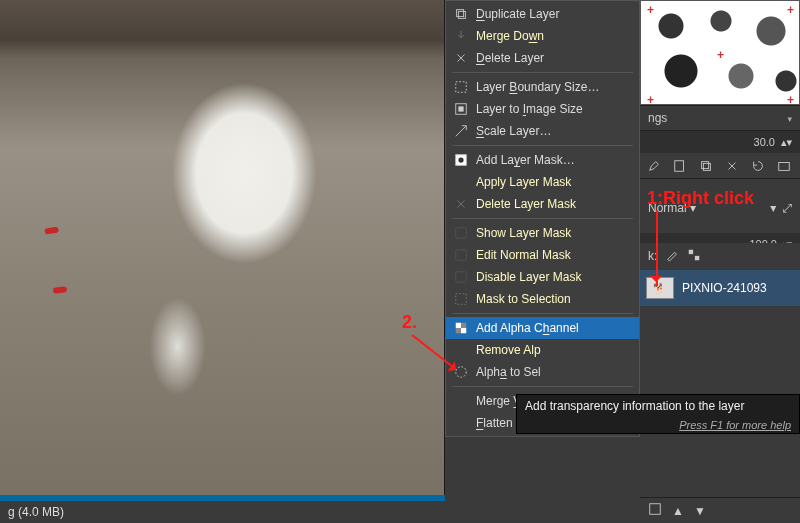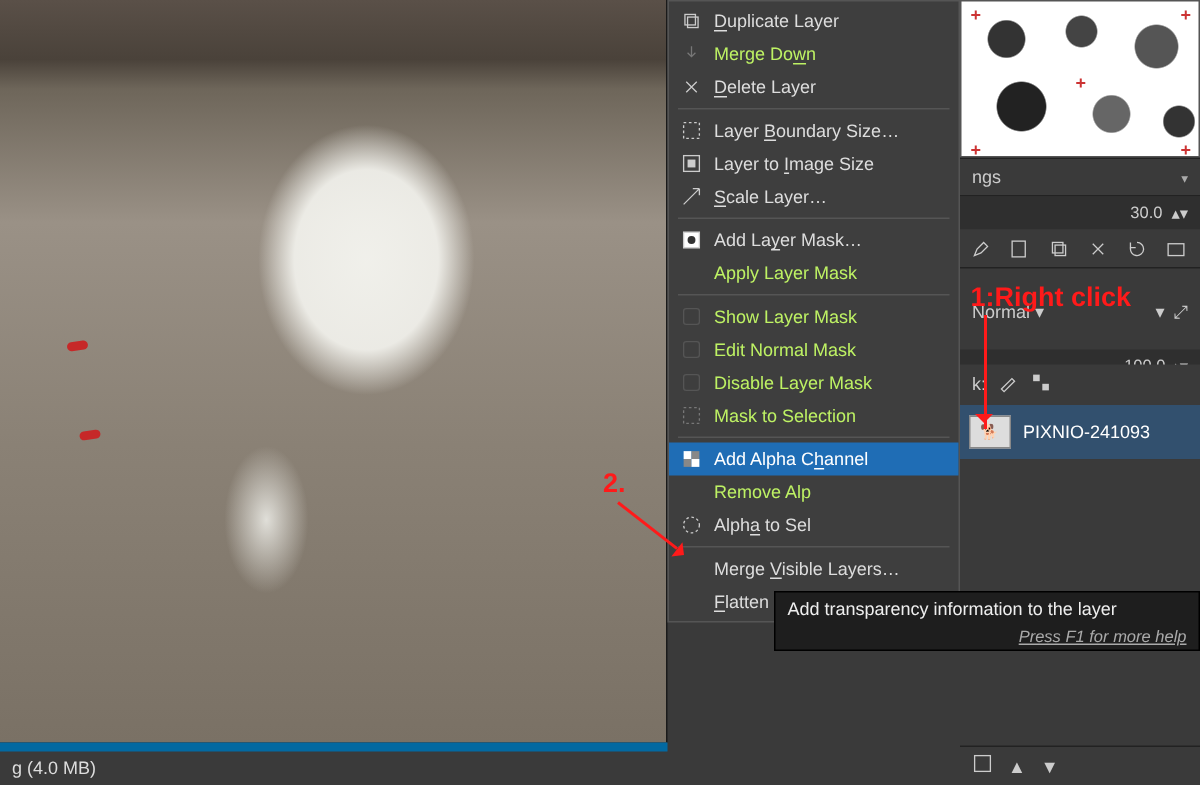--- a/index.html
+++ b/index.html
@@ -38,21 +38,21 @@
   .ctx-menu {
     position:absolute; left:445px; top:0; width:195px;
     background:#3e3e3e; border:1px solid #555;
     padding:2px 0;
   }
   .ctx-item {
     display:flex; align-items:center; gap:8px;
     padding:4px 10px 4px 8px; height:22px;
     color:#ddd;
   }
-  .ctx-item.disabled { color:#bef264; }
+  .ctx-item.disabled { color:#fef9c3; }
   .ctx-item.highlight { background:#1f6db5; color:#fff; }
   .ctx-sep { height:1px; background:#555; margin:3px 6px; }
   .ctx-icon { width:14px; height:14px; flex-shrink:0; display:inline-flex;align-items:center;justify-content:center;}
   .und { text-decoration: underline; text-underline-offset:2px; }
   .ctx-label { white-space:nowrap; }
 
   
   .tooltip {
     position:absolute; left:516px; top:394px; width:284px;
     background:#1e1e1e; border:1px solid #000; padding:4px 8px 2px;
@@ -215,20 +215,28 @@
           <rect x="2" y="2" width="12" height="12" fill="#fff" stroke="#ccc"></rect>
           <circle cx="8" cy="8" r="3" fill="#333"></circle>
         </svg>
       </span>
     <span class="ctx-label">Add La<span class="und">y</span>er Mask…</span>
   </div>
   <div class="ctx-item disabled">
     <span class="ctx-icon"></span>
     <span class="ctx-label">Apply Layer Mask</span>
   </div>
+  <div class="ctx-item disabled">
+    <span class="ctx-icon">
+        <svg class="svg" viewBox="0 0 16 16">
+          <path d="M4 4l8 8M12 4l-8 8" stroke="#777"></path>
+        </svg>
+      </span>
+    <span class="ctx-label">Delete Layer Mask</span>
+  </div>
   <div class="ctx-sep"></div>
   <div class="ctx-item disabled">
     <span class="ctx-icon">
         <svg class="svg" viewBox="0 0 16 16">
           <rect x="2" y="2" width="12" height="12" rx="2" fill="none" stroke="#555"></rect>
         </svg>
       </span>
     <span class="ctx-label">Show Layer Mask</span>
   </div>
   <div class="ctx-item disabled">

